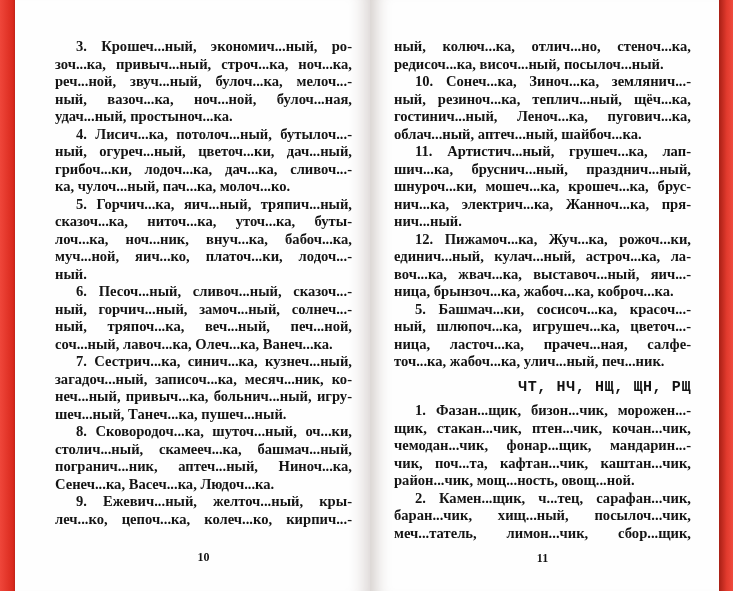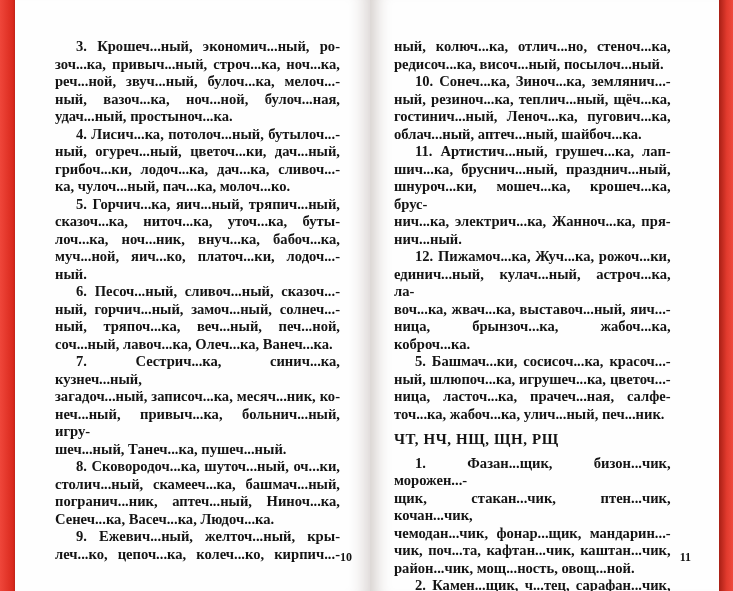--- a/index.html
+++ b/index.html
@@ -16,21 +16,21 @@
   .cover-strip.left{
     width:15px;
     background:linear-gradient(to right,#ef463a,#da2a1e 85%,#c32317);
   }
   .cover-strip.right{
     width:14px;
     background:linear-gradient(to right,#a81f15,#e13a2d 55%,#ef4a3d);
   }
   .page{
     flex:1 1 0;
-    display:flex;flex-direction:row;
+    display:flex;flex-direction:column;
     box-sizing:border-box;
     background:#fefefe;
   }
   .page.left{
     padding:38px 18px 0 40px;
     box-shadow:inset -20px 0 16px -14px rgba(60,30,20,0.18);
   }
   .page.right{
     padding:38px 28px 0 24px;
     box-shadow:inset 20px 0 16px -14px rgba(60,30,20,0.22);
@@ -42,25 +42,26 @@
     font-weight:700;
   }
   .para{margin:0;}
   .para.indent .line:first-child{text-indent:21px;}
   .line{
     text-align:justify;
     text-align-last:justify;
   }
   .line.last{text-align-last:left;}
   .heading{
-    text-align:left;
+    text-align:right;
     font-size:15px;
     font-weight:700;
     letter-spacing:0.6px;
     margin:8px 0 6px 0;
+    font-family:Liberation Mono, monospace;
   }
   .page-number{
     margin-top:auto;
     text-align:center;
     font-size:12px;
     font-weight:700;
     padding-bottom:26px;
   }
 </style>
 </head>

